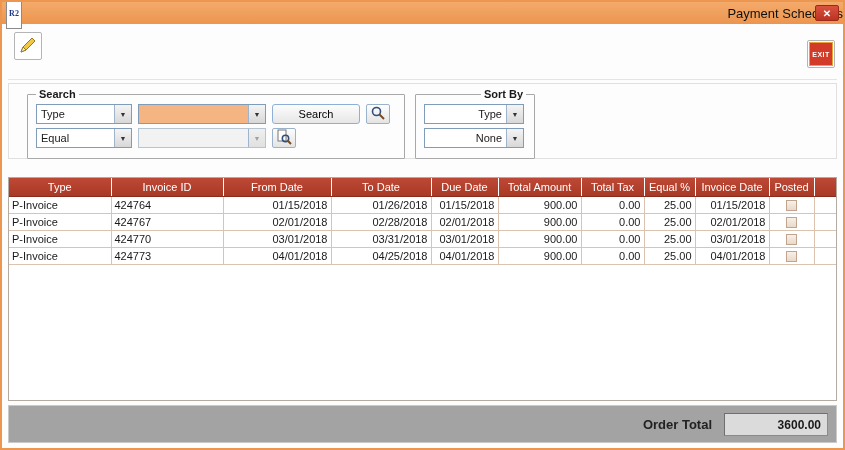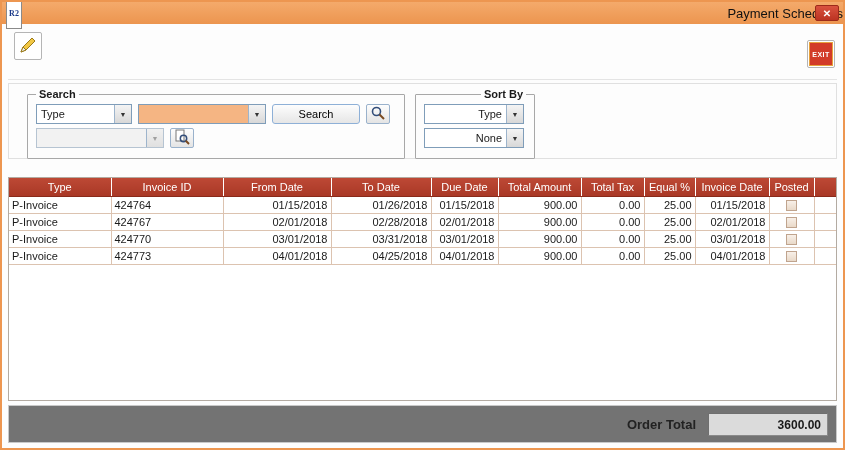--- a/index.html
+++ b/index.html
@@ -161,25 +161,25 @@
     background: linear-gradient(#F8F0E8, #E9D9C9);
     border: 1px solid #C0A48E;
     vertical-align: middle;
   }
   
   .footer-panel {
     flex: 0 0 38px; height: 38px;
     border: 1px solid #c9c9c9;
     display: flex; align-items: center; justify-content: flex-end;
     gap: 12px; padding: 16px 8px;
-    background: #737373;
+    background: #a3a3a3;
   }
   .order-total-label { font-size: 13px; font-weight: bold; color: #222; }
   .order-total-value {
-    width: 120px; height: 23px;
+    width: 104px; height: 23px;
     background: #DBDBDB;
     border: 1px solid #8a8a8a;
     border-top-color: #6f6f6f; border-left-color: #6f6f6f;
     font-size: 12px; font-weight: bold; text-align: right;
     padding: 4px 6px 0 0;
   }
 </style>
 </head>
 <body>
 
@@ -228,20 +228,24 @@
           <div class="icon-btn">
             <span>
               <svg width="16" height="16" viewBox="0 0 16 16">
                 <circle cx="6.5" cy="6.5" r="4" fill="none" stroke="#334E7A" stroke-width="1.6"></circle>
                 <line x1="9.5" y1="9.5" x2="14" y2="14" stroke="#7A4A20" stroke-width="2"></line>
               </svg>
             </span>
           </div>
         </div>
         <div class="combo-row">
+          <div class="combo w96">
+            <span class="combo-text">Equal</span>
+            <span class="combo-btn">▼</span>
+          </div>
           <div class="combo disabled w128">
             <span class="combo-text"></span>
             <span class="combo-btn">▼</span>
           </div>
           <div class="icon-btn">
             <span>
               <svg width="16" height="16" viewBox="0 0 16 16">
                 <rect x="2" y="1" width="8" height="11" fill="#fff" stroke="#777"></rect>
                 <circle cx="9.5" cy="9.5" r="3.2" fill="none" stroke="#334E7A" stroke-width="1.5"></circle>
                 <line x1="11.8" y1="11.8" x2="15" y2="15" stroke="#7A4A20" stroke-width="2"></line>

